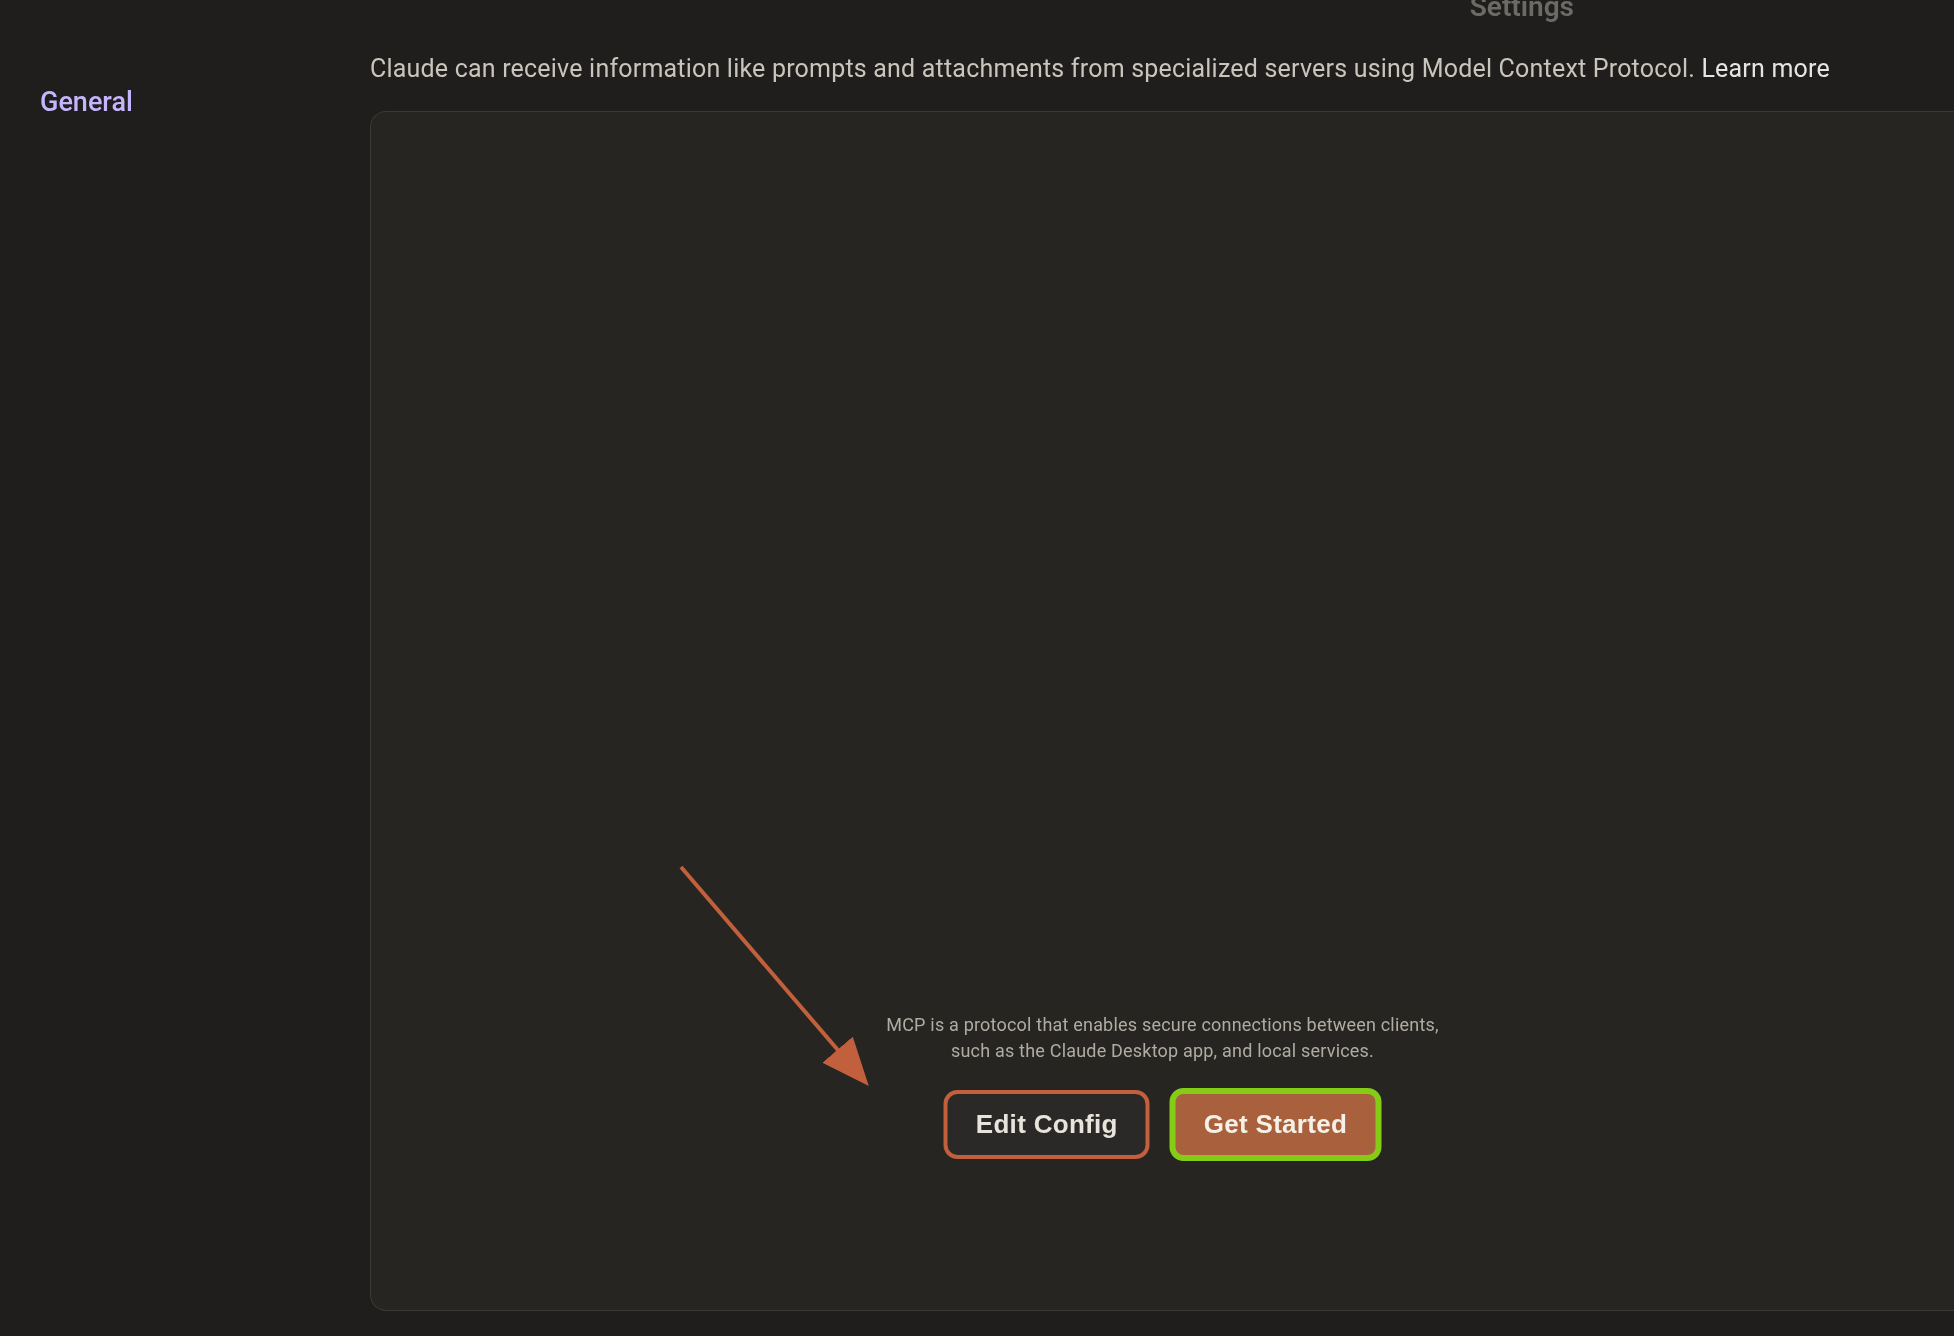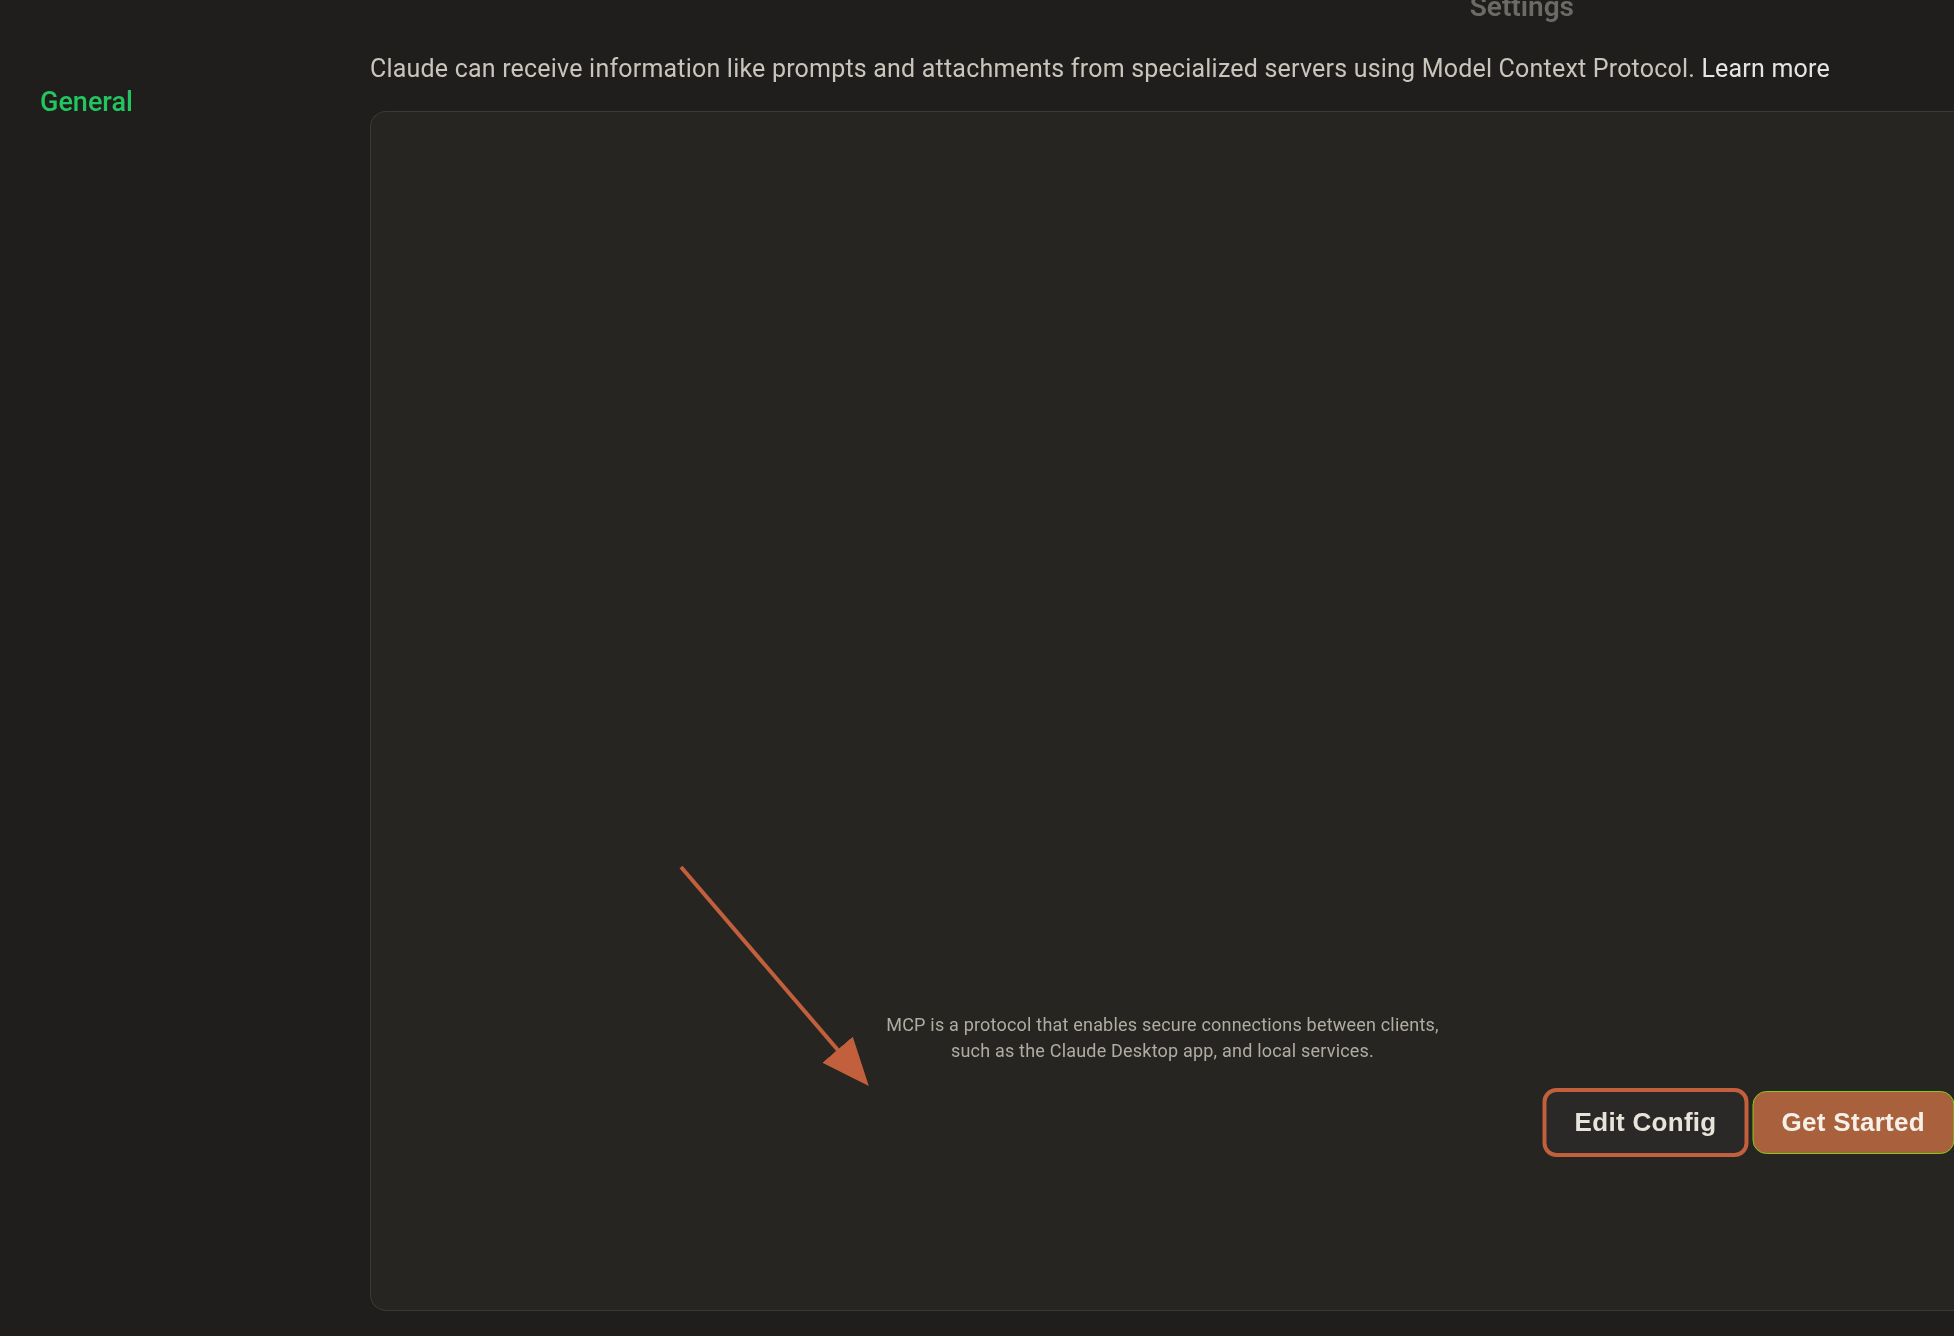--- a/index.html
+++ b/index.html
@@ -30,21 +30,21 @@
       top: 70px;
       width: 300px;
     }
     .sidebar-item {
       padding: 16px 20px;
       font-size: 27px;
       font-weight: 500;
       border-radius: 10px;
       margin-bottom: 4px;
       cursor: pointer;
-      color: #22c55e;
+      color: #c4b5fd;
     }
     .sidebar-item.active {
       background-color: #141312;
       font-weight: 600;
     }
     .main-content {
       position: absolute;
       left: 370px;
       top: 54px;
       right: 0;
@@ -77,42 +77,42 @@
     }
     .mcp-description {
       font-size: 18px;
       color: #b0aca3;
       line-height: 1.45;
       margin-bottom: 24px;
       letter-spacing: 0.2px;
     }
     .button-row {
       display: flex;
-      gap: 4px;
-      justify-content: flex-end;
+      gap: 20px;
+      justify-content: center;
       align-items: center;
     }
     .btn {
       padding: 15px 28px;
       font-size: 26px;
       font-weight: 600;
       border-radius: 14px;
       cursor: pointer;
       letter-spacing: 0.3px;
     }
     .btn-edit-config {
       background-color: #2a2927;
       color: #e8e4db;
       border: 4px solid #c25f3c;
       position: relative;
     }
     .btn-get-started {
       background-color: #a9613d;
       color: #f5f1e8;
-      border: 1px solid #84cc16;
+      border: 6px solid #84cc16;
     }
     .annotation-arrow {
       position: absolute;
       pointer-events: none;
     }
     .annotation-arrow svg {
       overflow: visible;
     }
   </style>
 </head>

